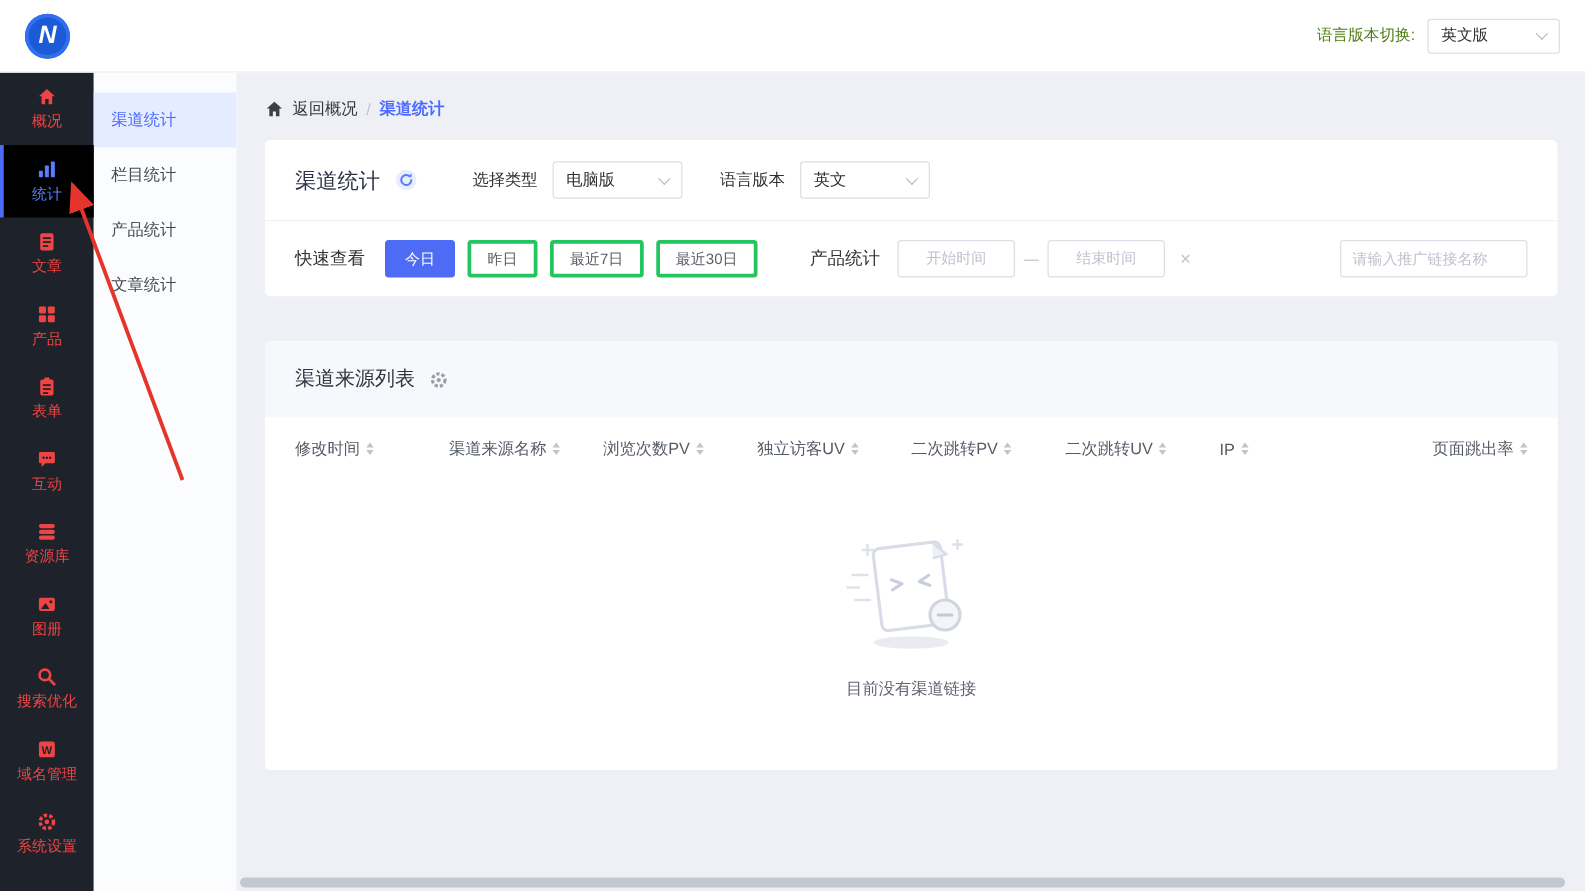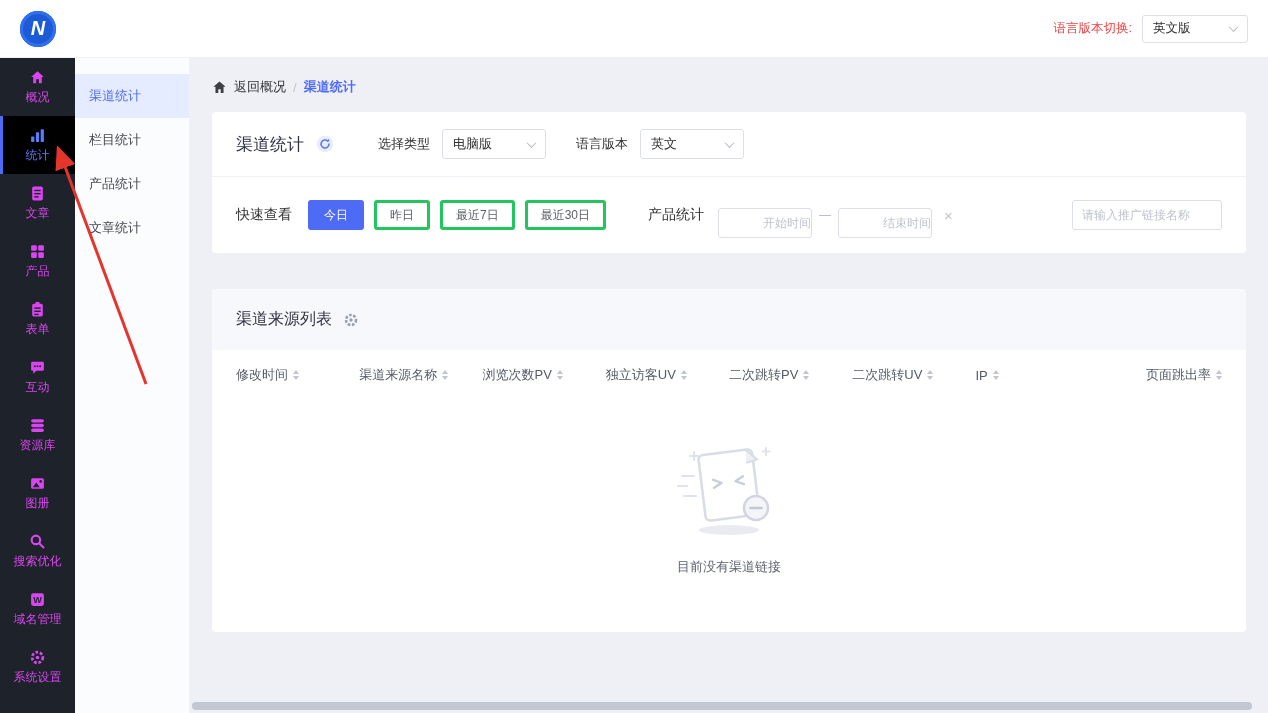--- a/index.html
+++ b/index.html
@@ -6,32 +6,32 @@
   html,body { width:1268px; height:713px; overflow:hidden; background:#eef0f5;
     font-family:"Liberation Sans","DejaVu Sans",sans-serif; }
 
   
   .topbar { height:58px; background:#fff; display:flex; align-items:center;
     padding:0 20px; border-bottom:1px solid #eef0f4; position:relative; z-index:2; }
   .logo { width:36px; height:36px; border-radius:50%; background:#1d5bd6;
     color:#fff; font-weight:bold; font-size:20px; display:flex; align-items:center;
     justify-content:center; font-style:italic; box-shadow:inset 0 0 0 3px #2f6ff0; }
   .top-right { margin-left:auto; display:flex; align-items:center; gap:10px; }
-  .lang-label { font-size:12.5px; color:#ef4444; font-weight:500; }
+  .lang-label { font-size:12.5px; color:#4d7c0f; font-weight:500; }
   .lang-select { width:106px; height:28px; border:1px solid #dcdfe6; border-radius:3px;
     display:flex; align-items:center; justify-content:space-between; padding:0 10px;
     font-size:12.5px; color:#303133; background:#fff; cursor:pointer; }
 
   
   .app { display:flex; height:655px; }
 
   
   .sidebar { width:75px; background:#1e222a; display:flex; flex-direction:column; }
   .s-item { height:58px; display:flex; flex-direction:column; align-items:center;
-    justify-content:center; gap:5px; color:#d946ef; cursor:pointer; position:relative; }
+    justify-content:center; gap:5px; color:#ef4444; cursor:pointer; position:relative; }
   .s-item .s-lb { font-size:12px; line-height:1.1; text-align:center; padding:0 2px; }
   .s-item .s-ic { width:17px; height:17px; display:flex; align-items:center; justify-content:center; }
   .s-item .s-ic svg { width:17px; height:17px; }
   .s-item.active { color:#5b7cff; background:#000000; box-shadow:inset 3px 0 0 #4e6bf5; }
 
   
   .submenu { width:115px; background:#fbfcfe; padding-top:16px; border-right:1px solid #f0f1f5; }
   .m-item { height:44px; display:flex; align-items:center; padding-left:14px;
     font-size:13px; color:#45484f; cursor:pointer; }
   .m-item.active { background:#e6ecff; color:#4d6bfe; }
@@ -64,21 +64,21 @@
     transform:rotate(45deg) translate(-1px,-1px); flex:none; }
 
   .row2 { display:flex; align-items:center; padding:15px 24px; }
   .row2 .lbl2 { font-size:14px; color:#303133; }
   .qgroup { display:flex; margin-left:16px; }
   .qbtn { height:30px; padding:0 13px; border:3px solid #22c55e; background:#fff; color:#5a5e66;
     font-size:12px; border-radius:3px; margin-right:10px; cursor:pointer;
     font-family:inherit; }
   .qbtn.active { background:#4e6bf5; border-color:#4e6bf5; color:#fff; }
   .date-input { width:94px; height:30px; border:1px solid #dcdfe6; border-radius:3px;
-    font-size:12px; color:#303133; text-align:right; outline:none; font-family:Liberation Serif, serif;margin-top:16px; }
+    font-size:12px; color:#303133; text-align:center; outline:none; font-family:Liberation Mono, monospace; }
   .date-input::placeholder { color:#bfc3cc; }
   .dash { color:#b6bac3; font-size:12px; margin:0 7px; }
   .clear-x { color:#c0c4cc; font-size:15px; margin-left:12px; cursor:pointer; line-height:1; }
   .promo-input { margin-left:auto; width:150px; height:30px; border:1px solid #dcdfe6;
     border-radius:3px; font-size:12px; padding:0 9px; outline:none; color:#303133; font-family:inherit; }
   .promo-input::placeholder { color:#bfc3cc; }
 
   
   .card2 { margin-top:36px; min-height:340px; overflow:hidden; }
   .card2-header { display:flex; align-items:center; gap:11px; padding:20px 24px;

